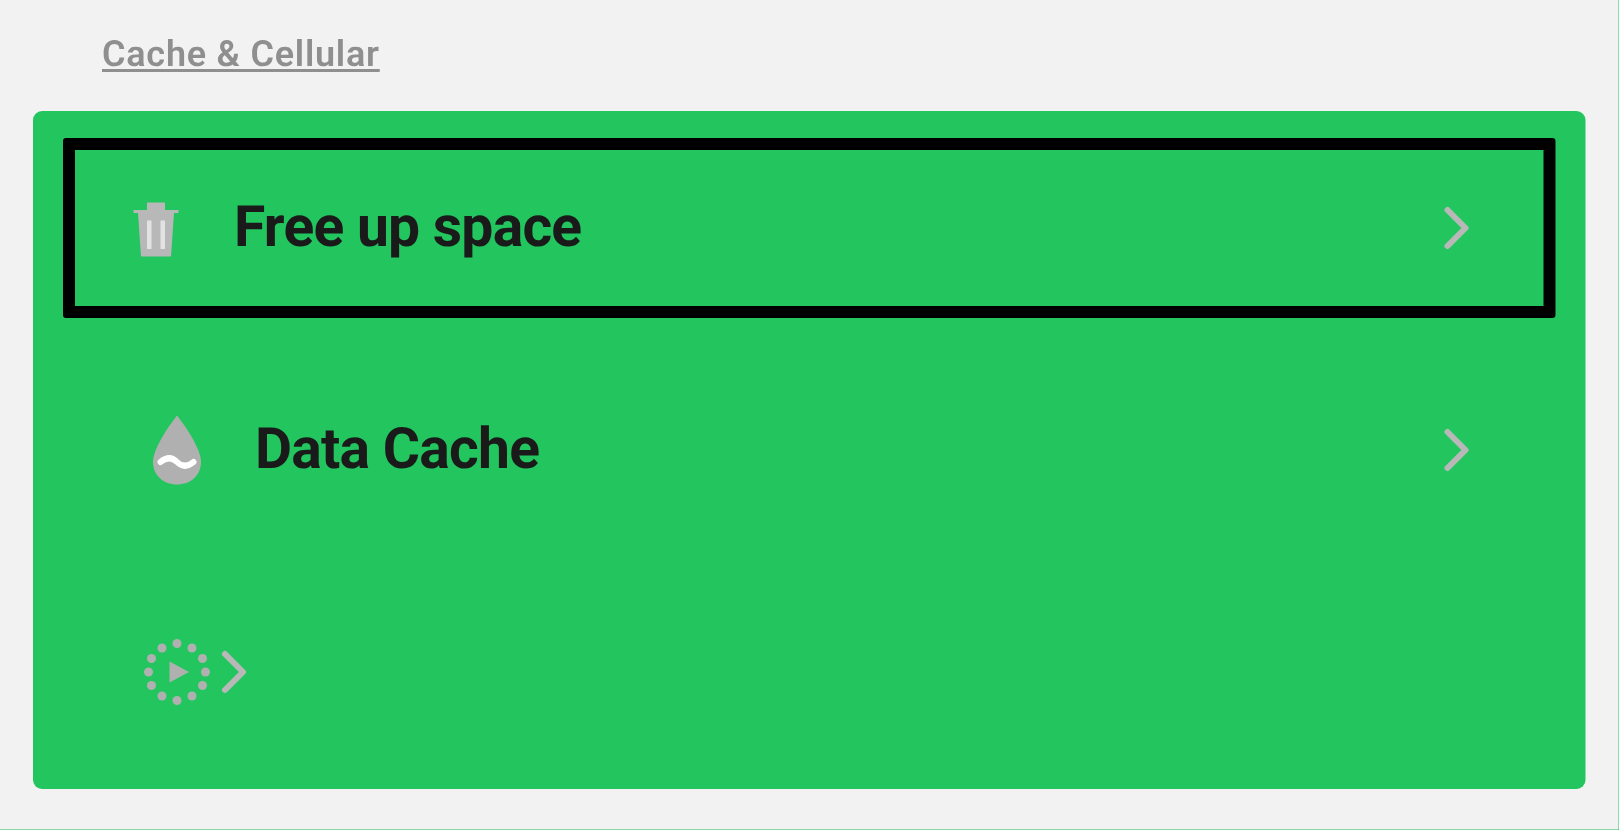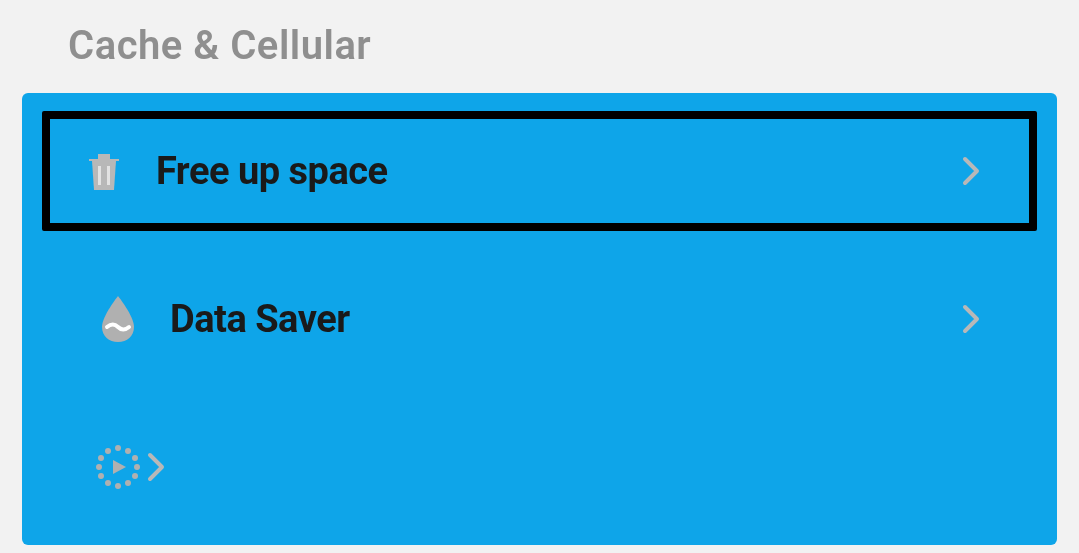--- a/index.html
+++ b/index.html
@@ -9,27 +9,28 @@
     }
     body {
       font-family: -apple-system, BlinkMacSystemFont, "Segoe UI", Roboto, Helvetica, Arial, sans-serif;
       background: #f2f2f2;
       width: 1079px;
       height: 553px;
       overflow: hidden;
     }
     .section-header {
       padding: 22px 0 24px 68px;
-      font-size: 40px;
+      font-size: 24px;
       font-weight: 600;
       color: #8f8f8f;
       letter-spacing: 0.5px;
+      text-decoration: underline;
     }
     .card {
-      background: #0ea5e9;
+      background: #22c55e;
       border-radius: 6px;
       margin: 0 22px;
       padding: 18px 0 18px 0;
     }
     .item {
       display: flex;
       align-items: center;
       padding: 26px 52px 26px 52px;
       cursor: pointer;
       margin: 0 20px;
@@ -97,21 +98,21 @@
 
   <div class="spacer"></div>
 
   <div class="item">
     <span class="item-icon">
       <svg width="44" height="50" viewBox="0 0 44 50" fill="none">
         <path d="M22 2 C22 2 6 22 6 33 C6 42 13 48 22 48 C31 48 38 42 38 33 C38 22 22 2 22 2 Z" fill="#b0b0b0"></path>
         <path d="M11 33 Q17 28 22 33 Q27 38 33 33" stroke="#ffffff" stroke-width="4" stroke-linecap="round" fill="none"></path>
       </svg>
     </span>
-    <span class="item-label">Data Saver</span>
+    <span class="item-label">Data Cache</span>
     <span class="item-chevron">
       <svg width="18" height="30" viewBox="0 0 18 30" fill="none">
         <path d="M3 3 L15 15 L3 27" stroke="#b8b8b8" stroke-width="4" stroke-linecap="round" stroke-linejoin="round"></path>
       </svg>
     </span>
   </div>
 
   <div class="spacer"></div>
 
   <div class="item">

